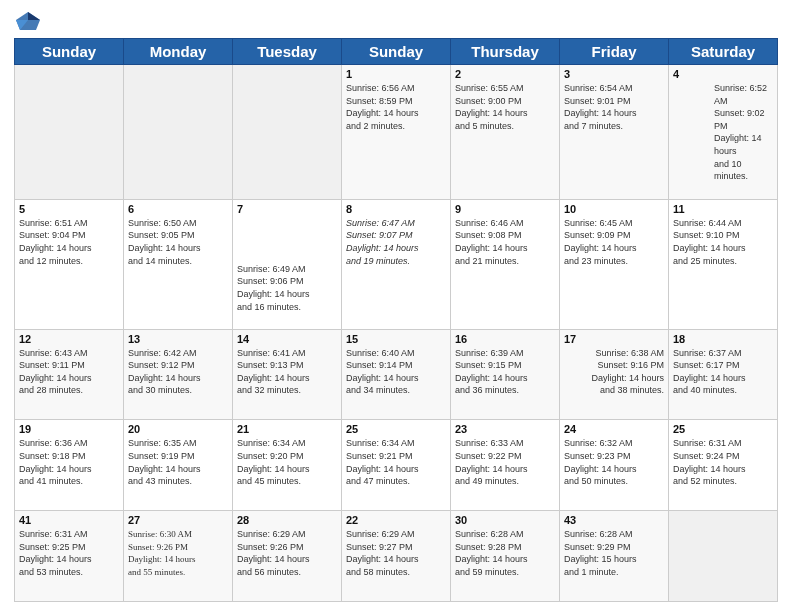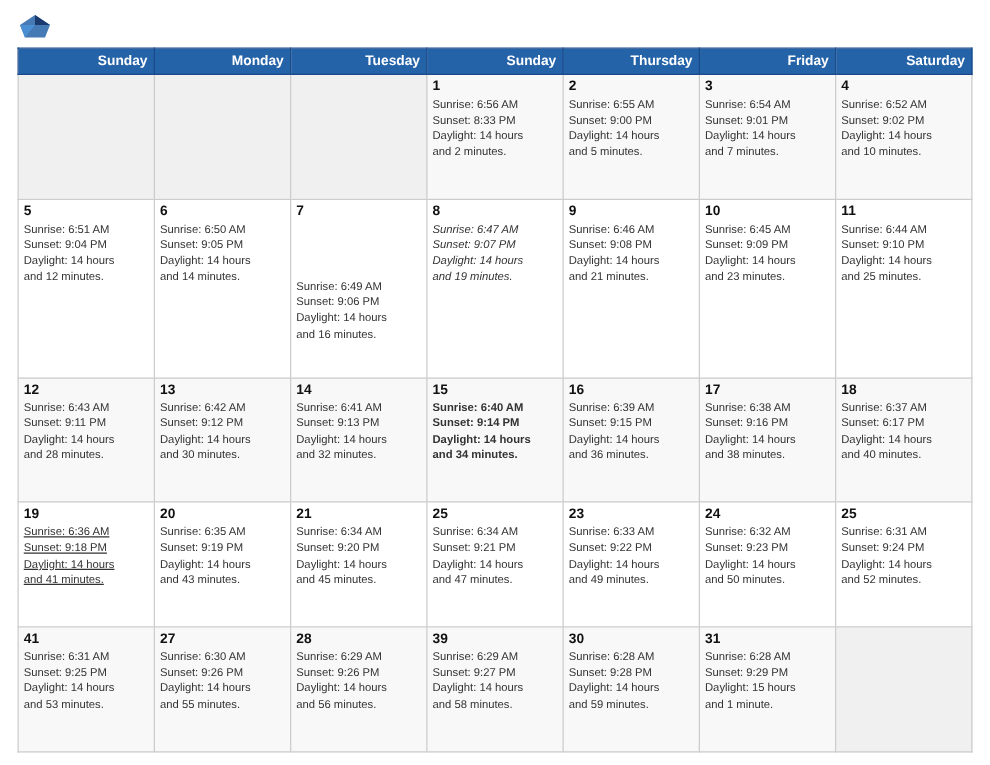--- a/index.html
+++ b/index.html
@@ -55,25 +55,25 @@
       color: #444;
     }
     .calendar-table {
       width: 100%;
       border-collapse: collapse;
       flex: 1;
     }
     .calendar-table thead tr th {
       background-color: #2563a8;
       color: #fff;
-      font-size: 11px;
+      font-size: 15px;
       font-weight: bold;
       padding: 4px 5px;
       border: 1px solid #1a4a8a;
-      text-align: right;
+      text-align: center;
     }
     .calendar-table tbody tr td {
       border: 1px solid #ccc;
       vertical-align: top;
       padding: 3px 4px;
       font-size: 9.5px;
       color: #222;
       width: calc(100% / 7);
       height: 82px;
       background: #fff;
@@ -134,41 +134,41 @@
         </tr>
     </thead>
     <tbody>
     <tr>
           <td class="empty-cell"></td>
           <td class="empty-cell"></td>
           <td class="empty-cell"></td>
           <td>
             <div class="day-number">1</div>
             <div class="day-info" style="white-space: pre-line;">Sunrise: 6:56 AM
-Sunset: 8:33 PM
+Sunset: 8:59 PM
 Daylight: 14 hours
 and 2 minutes.</div>
           </td>
           <td>
             <div class="day-number">2</div>
             <div class="day-info" style="white-space: pre-line;">Sunrise: 6:55 AM
 Sunset: 9:00 PM
 Daylight: 14 hours
 and 5 minutes.</div>
           </td>
           <td>
             <div class="day-number">3</div>
             <div class="day-info" style="white-space: pre-line;">Sunrise: 6:54 AM
 Sunset: 9:01 PM
 Daylight: 14 hours
 and 7 minutes.</div>
           </td>
           <td>
             <div class="day-number">4</div>
-            <div class="day-info" style="white-space: pre-line;">Sunrise: 6:52 AM
+            <div class="day-info" style="white-space: pre-line; margin-left: 41px;">Sunrise: 6:52 AM
 Sunset: 9:02 PM
 Daylight: 14 hours
 and 10 minutes.</div>
           </td>
         </tr>
         <tr>
           <td>
             <div class="day-number">5</div>
             <div class="day-info" style="white-space: pre-line;">Sunrise: 6:51 AM
 Sunset: 9:04 PM
@@ -235,51 +235,51 @@
           </td>
           <td>
             <div class="day-number">14</div>
             <div class="day-info" style="white-space: pre-line;">Sunrise: 6:41 AM
 Sunset: 9:13 PM
 Daylight: 14 hours
 and 32 minutes.</div>
           </td>
           <td>
             <div class="day-number">15</div>
-            <div class="day-info" style="white-space: pre-line; font-weight: bold;">Sunrise: 6:40 AM
+            <div class="day-info" style="white-space: pre-line;">Sunrise: 6:40 AM
 Sunset: 9:14 PM
 Daylight: 14 hours
 and 34 minutes.</div>
           </td>
           <td>
             <div class="day-number">16</div>
             <div class="day-info" style="white-space: pre-line;">Sunrise: 6:39 AM
 Sunset: 9:15 PM
 Daylight: 14 hours
 and 36 minutes.</div>
           </td>
           <td>
             <div class="day-number">17</div>
-            <div class="day-info" style="white-space: pre-line;">Sunrise: 6:38 AM
+            <div class="day-info" style="white-space: pre-line; text-align: right;">Sunrise: 6:38 AM
 Sunset: 9:16 PM
 Daylight: 14 hours
 and 38 minutes.</div>
           </td>
           <td>
             <div class="day-number">18</div>
             <div class="day-info" style="white-space: pre-line;">Sunrise: 6:37 AM
 Sunset: 6:17 PM
 Daylight: 14 hours
 and 40 minutes.</div>
           </td>
         </tr>
         <tr>
           <td>
             <div class="day-number">19</div>
-            <div class="day-info" style="white-space: pre-line; text-decoration: underline;">Sunrise: 6:36 AM
+            <div class="day-info" style="white-space: pre-line;">Sunrise: 6:36 AM
 Sunset: 9:18 PM
 Daylight: 14 hours
 and 41 minutes.</div>
           </td>
           <td>
             <div class="day-number">20</div>
             <div class="day-info" style="white-space: pre-line;">Sunrise: 6:35 AM
 Sunset: 9:19 PM
 Daylight: 14 hours
 and 43 minutes.</div>
@@ -323,48 +323,48 @@
         <tr>
           <td>
             <div class="day-number">41</div>
             <div class="day-info" style="white-space: pre-line;">Sunrise: 6:31 AM
 Sunset: 9:25 PM
 Daylight: 14 hours
 and 53 minutes.</div>
           </td>
           <td>
             <div class="day-number">27</div>
-            <div class="day-info" style="white-space: pre-line;">Sunrise: 6:30 AM
+            <div class="day-info" style="white-space: pre-line; font-family: Liberation Serif, serif;">Sunrise: 6:30 AM
 Sunset: 9:26 PM
 Daylight: 14 hours
 and 55 minutes.</div>
           </td>
           <td>
             <div class="day-number">28</div>
             <div class="day-info" style="white-space: pre-line;">Sunrise: 6:29 AM
 Sunset: 9:26 PM
 Daylight: 14 hours
 and 56 minutes.</div>
           </td>
           <td>
-            <div class="day-number">39</div>
+            <div class="day-number">22</div>
             <div class="day-info" style="white-space: pre-line;">Sunrise: 6:29 AM
 Sunset: 9:27 PM
 Daylight: 14 hours
 and 58 minutes.</div>
           </td>
           <td>
             <div class="day-number">30</div>
             <div class="day-info" style="white-space: pre-line;">Sunrise: 6:28 AM
 Sunset: 9:28 PM
 Daylight: 14 hours
 and 59 minutes.</div>
           </td>
           <td>
-            <div class="day-number">31</div>
+            <div class="day-number">43</div>
             <div class="day-info" style="white-space: pre-line;">Sunrise: 6:28 AM
 Sunset: 9:29 PM
 Daylight: 15 hours
 and 1 minute.</div>
           </td>
           <td class="empty-cell"></td>
         </tr>
       </tbody>
   </table>
 </div>

